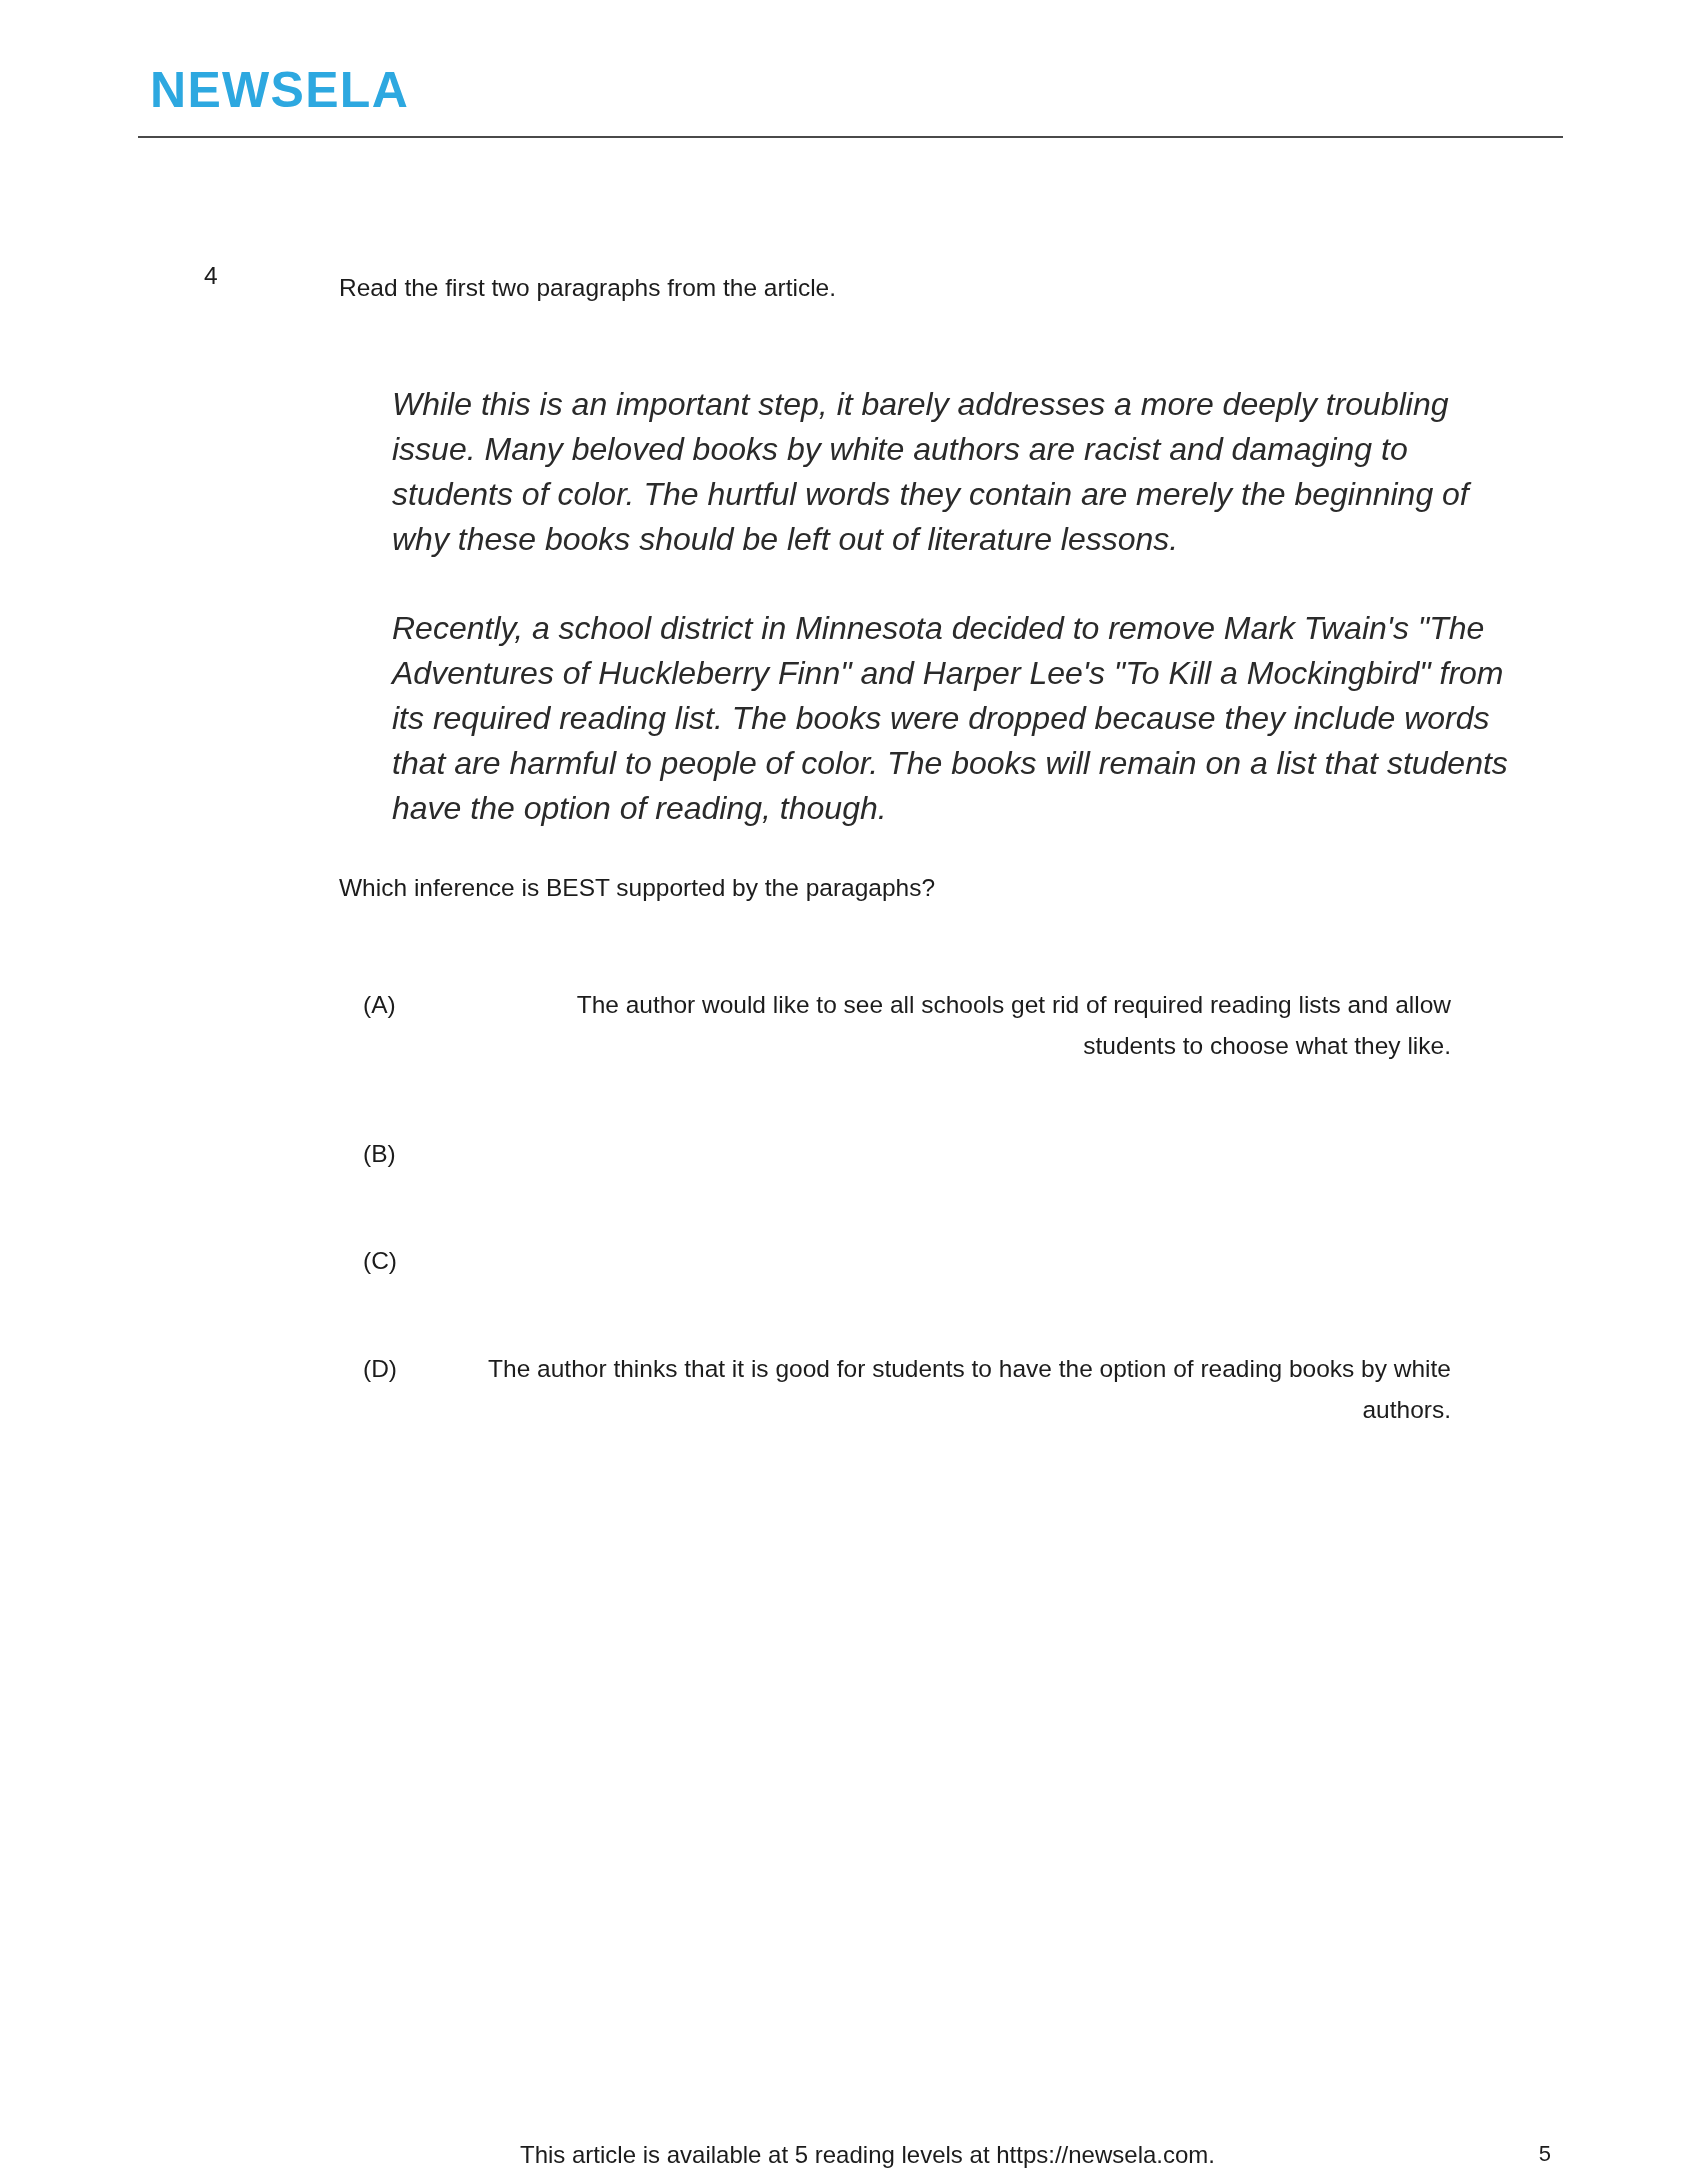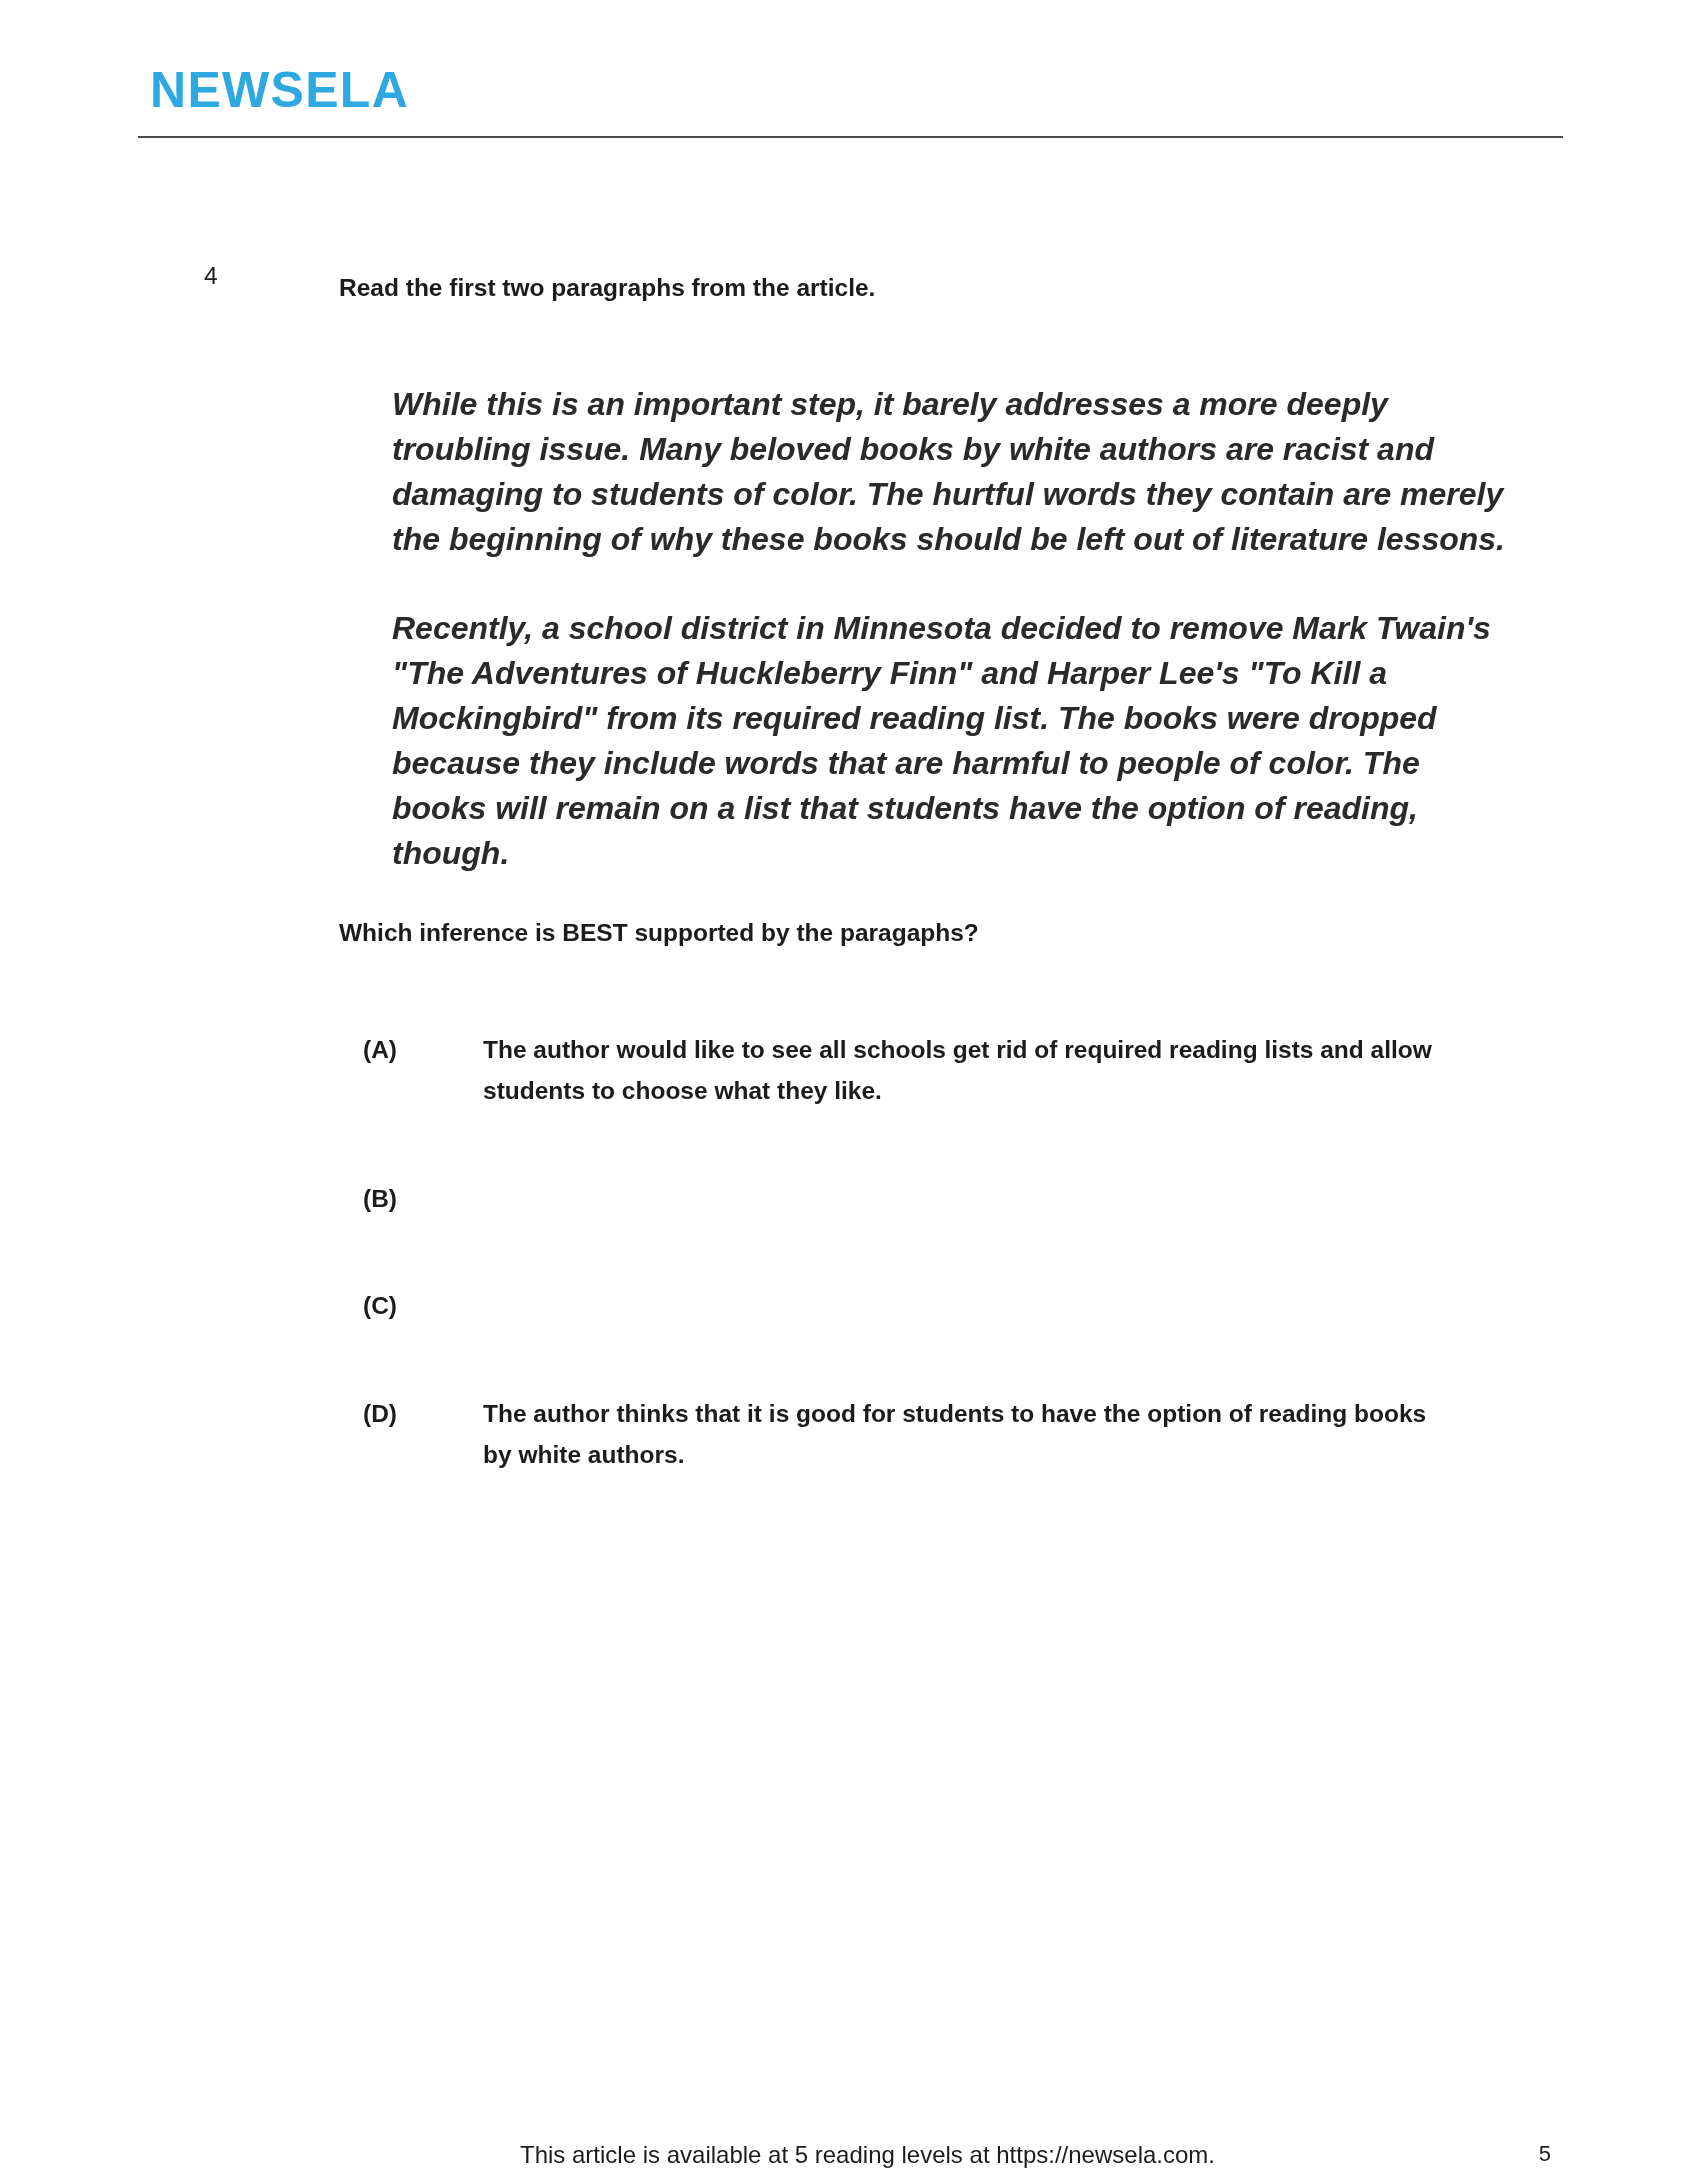--- a/index.html
+++ b/index.html
@@ -58,21 +58,20 @@
   }
 
   .question-number {
     width: 123px;
     flex: 0 0 123px;
     font-size: 24.5px;
   }
 
   .question-main {
     flex: 1 1 auto;
-    font-weight: bold;
   }
 
   .question-prompt {
     font-size: 24.5px;
     line-height: 41px;
   }
 
   .excerpt {
     margin-top: 38px;
     margin-left: 41px;
@@ -106,20 +105,21 @@
     flex: 0 0 120px;
     font-size: 24.5px;
     line-height: 41px;
   }
 
   .choice-text {
     flex: 1 1 auto;
     max-width: 992px;
     font-size: 24.5px;
     line-height: 41px;
+    text-align: right;
   }
 
   
   .footer-text {
     position: absolute;
     left: 0;
     right: 0;
     top: 2105px;
     text-align: center;
     font-size: 24px;

